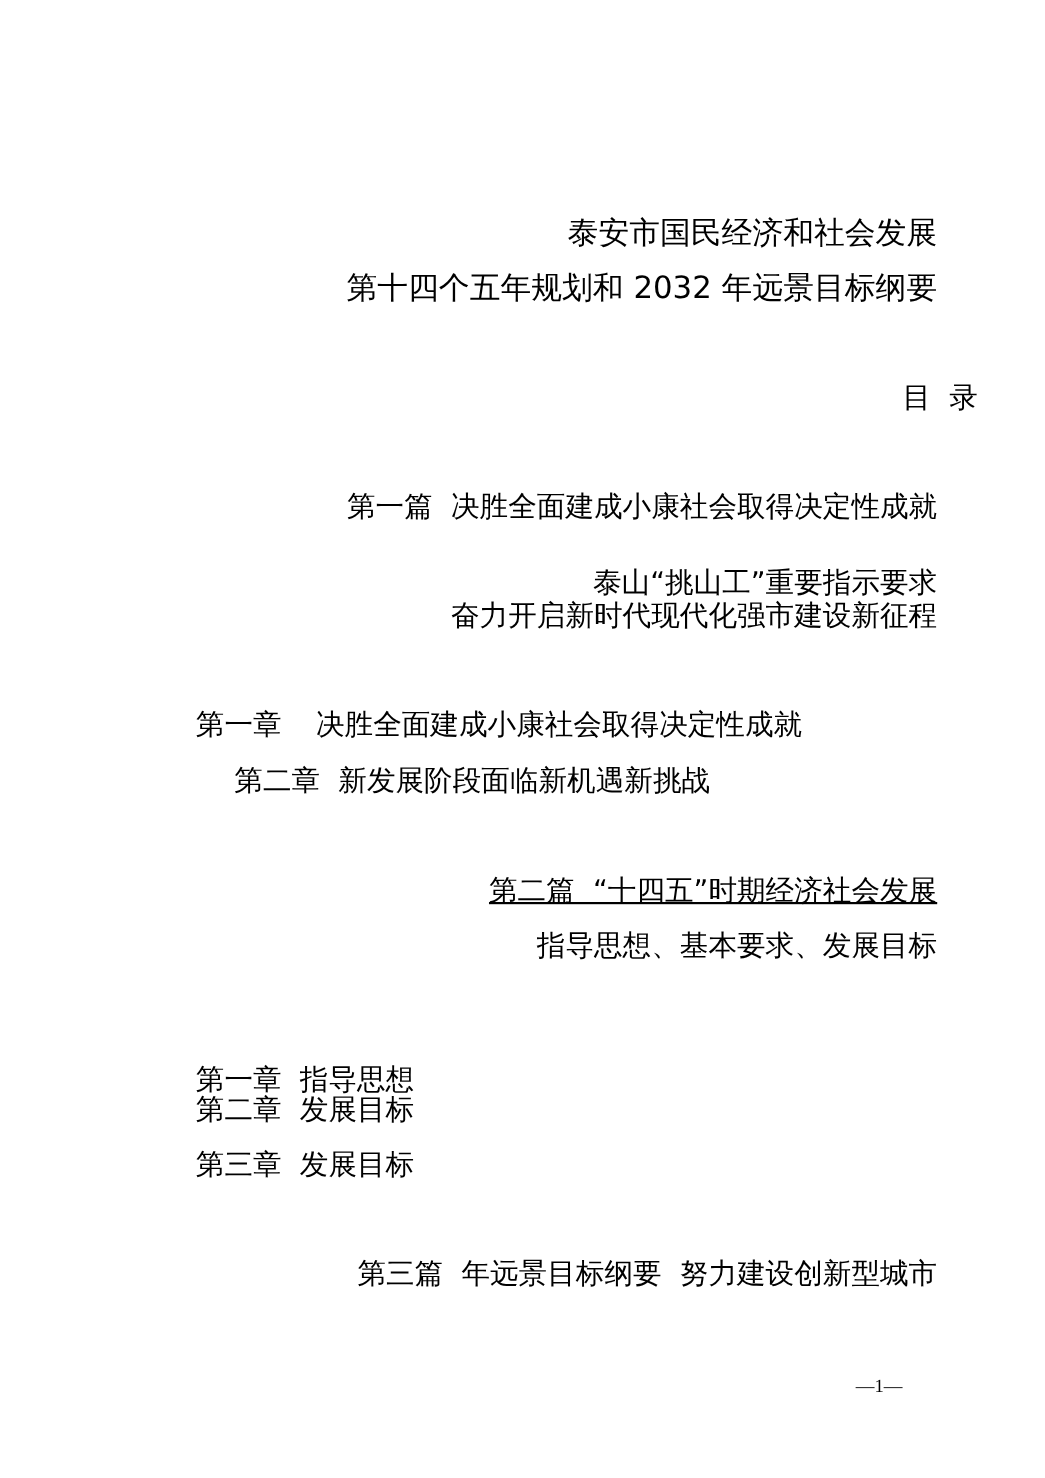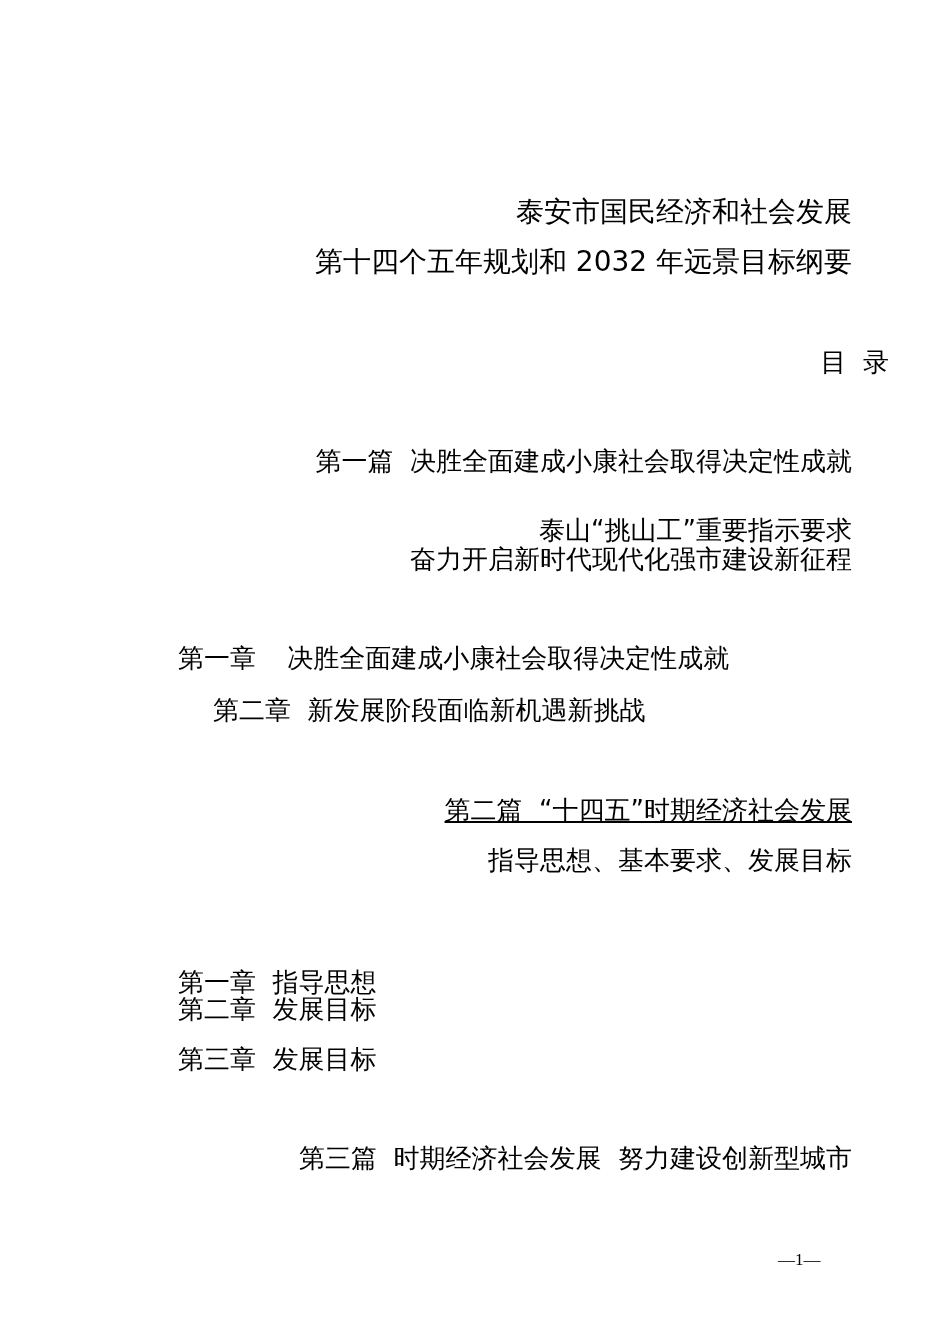--- a/index.html
+++ b/index.html
@@ -59,16 +59,16 @@
   <div class="line left" style="top:643px;font-family:Liberation Mono, monospace;">第一章  决胜全面建成小康社会取得决定性成就</div>
   <div class="line left" style="top:693px;margin-left:35px;">第二章  新发展阶段面临新机遇新挑战</div>
 
   <div class="line center" style="top:793px;text-decoration:underline;">第二篇  “十四五”时期经济社会发展</div>
   <div class="line center" style="top:843px;">指导思想、基本要求、发展目标</div>
 
   <div class="line left" style="top:918px;margin-top:47px;">第一章  指导思想</div>
   <div class="line left" style="top:992px;">第二章  发展目标</div>
   <div class="line left" style="top:1042px;">第三章  发展目标</div>
 
-  <div class="line center" style="top:1141px;">第三篇  时期经济社会发展  努力建设创新型城市</div>
+  <div class="line center" style="top:1141px;">第三篇  年远景目标纲要  努力建设创新型城市</div>
 
   <div class="page-number">—1—</div>
 </div>
 
 </body></html>

